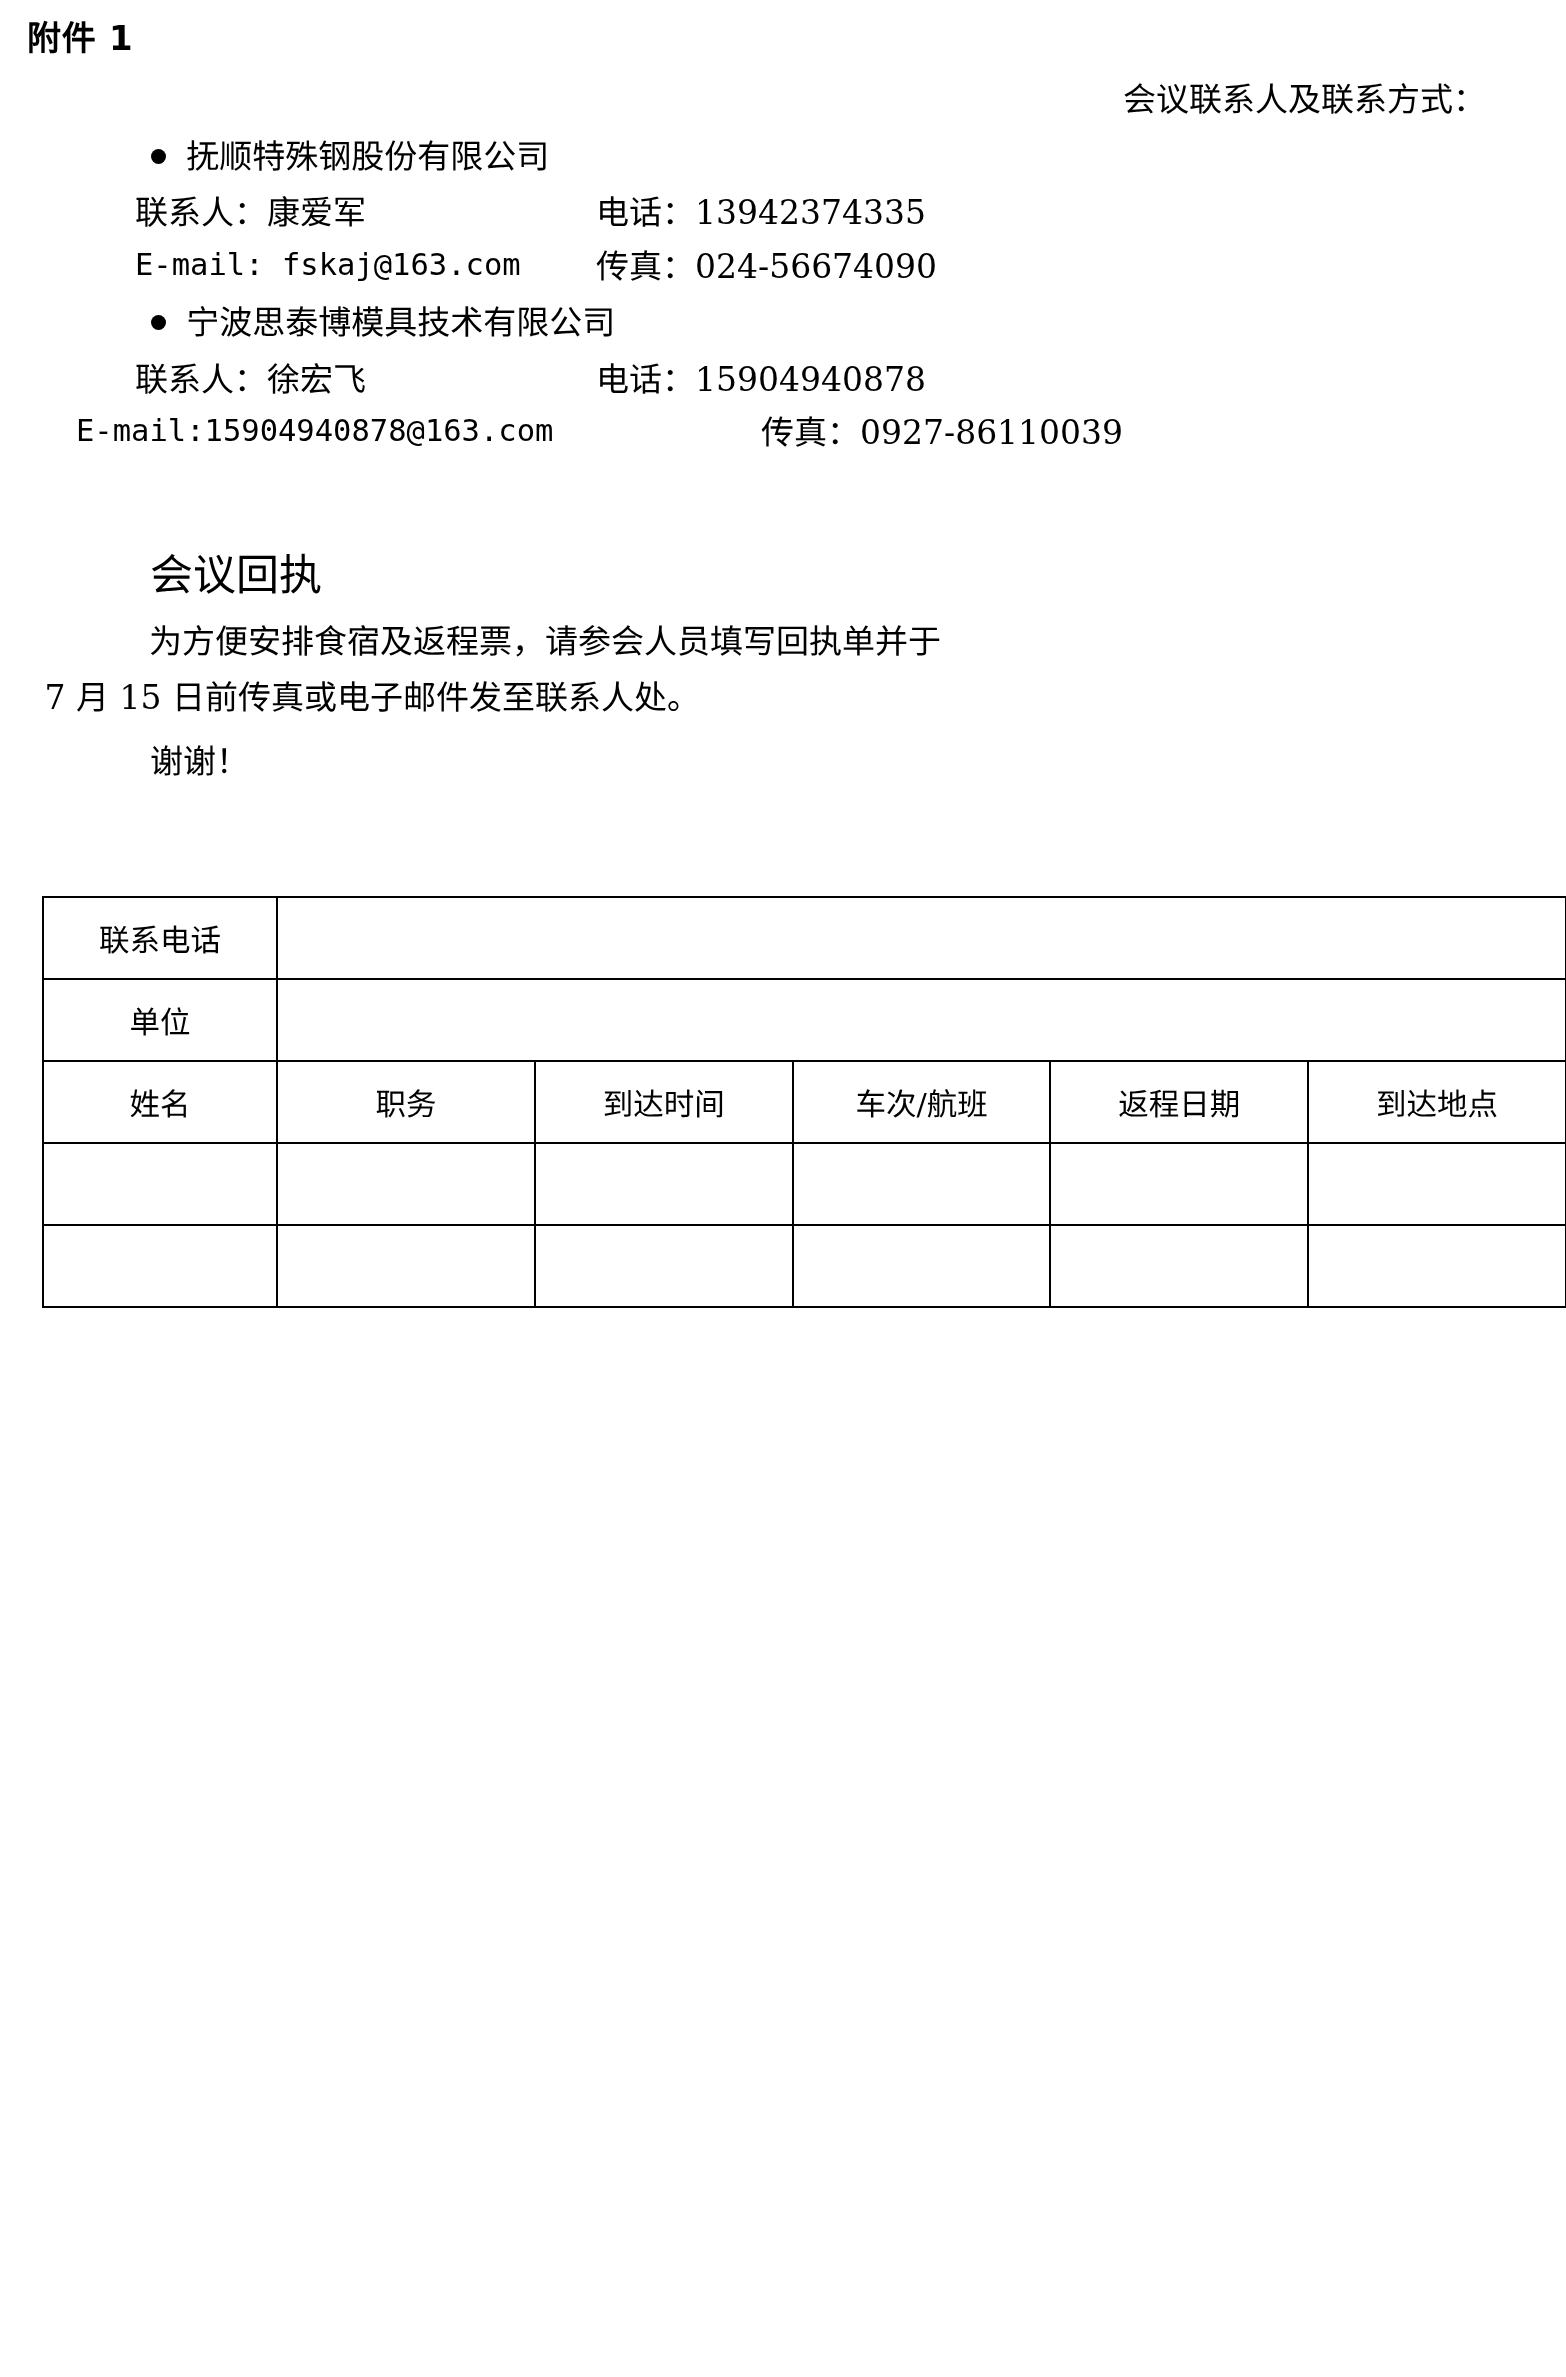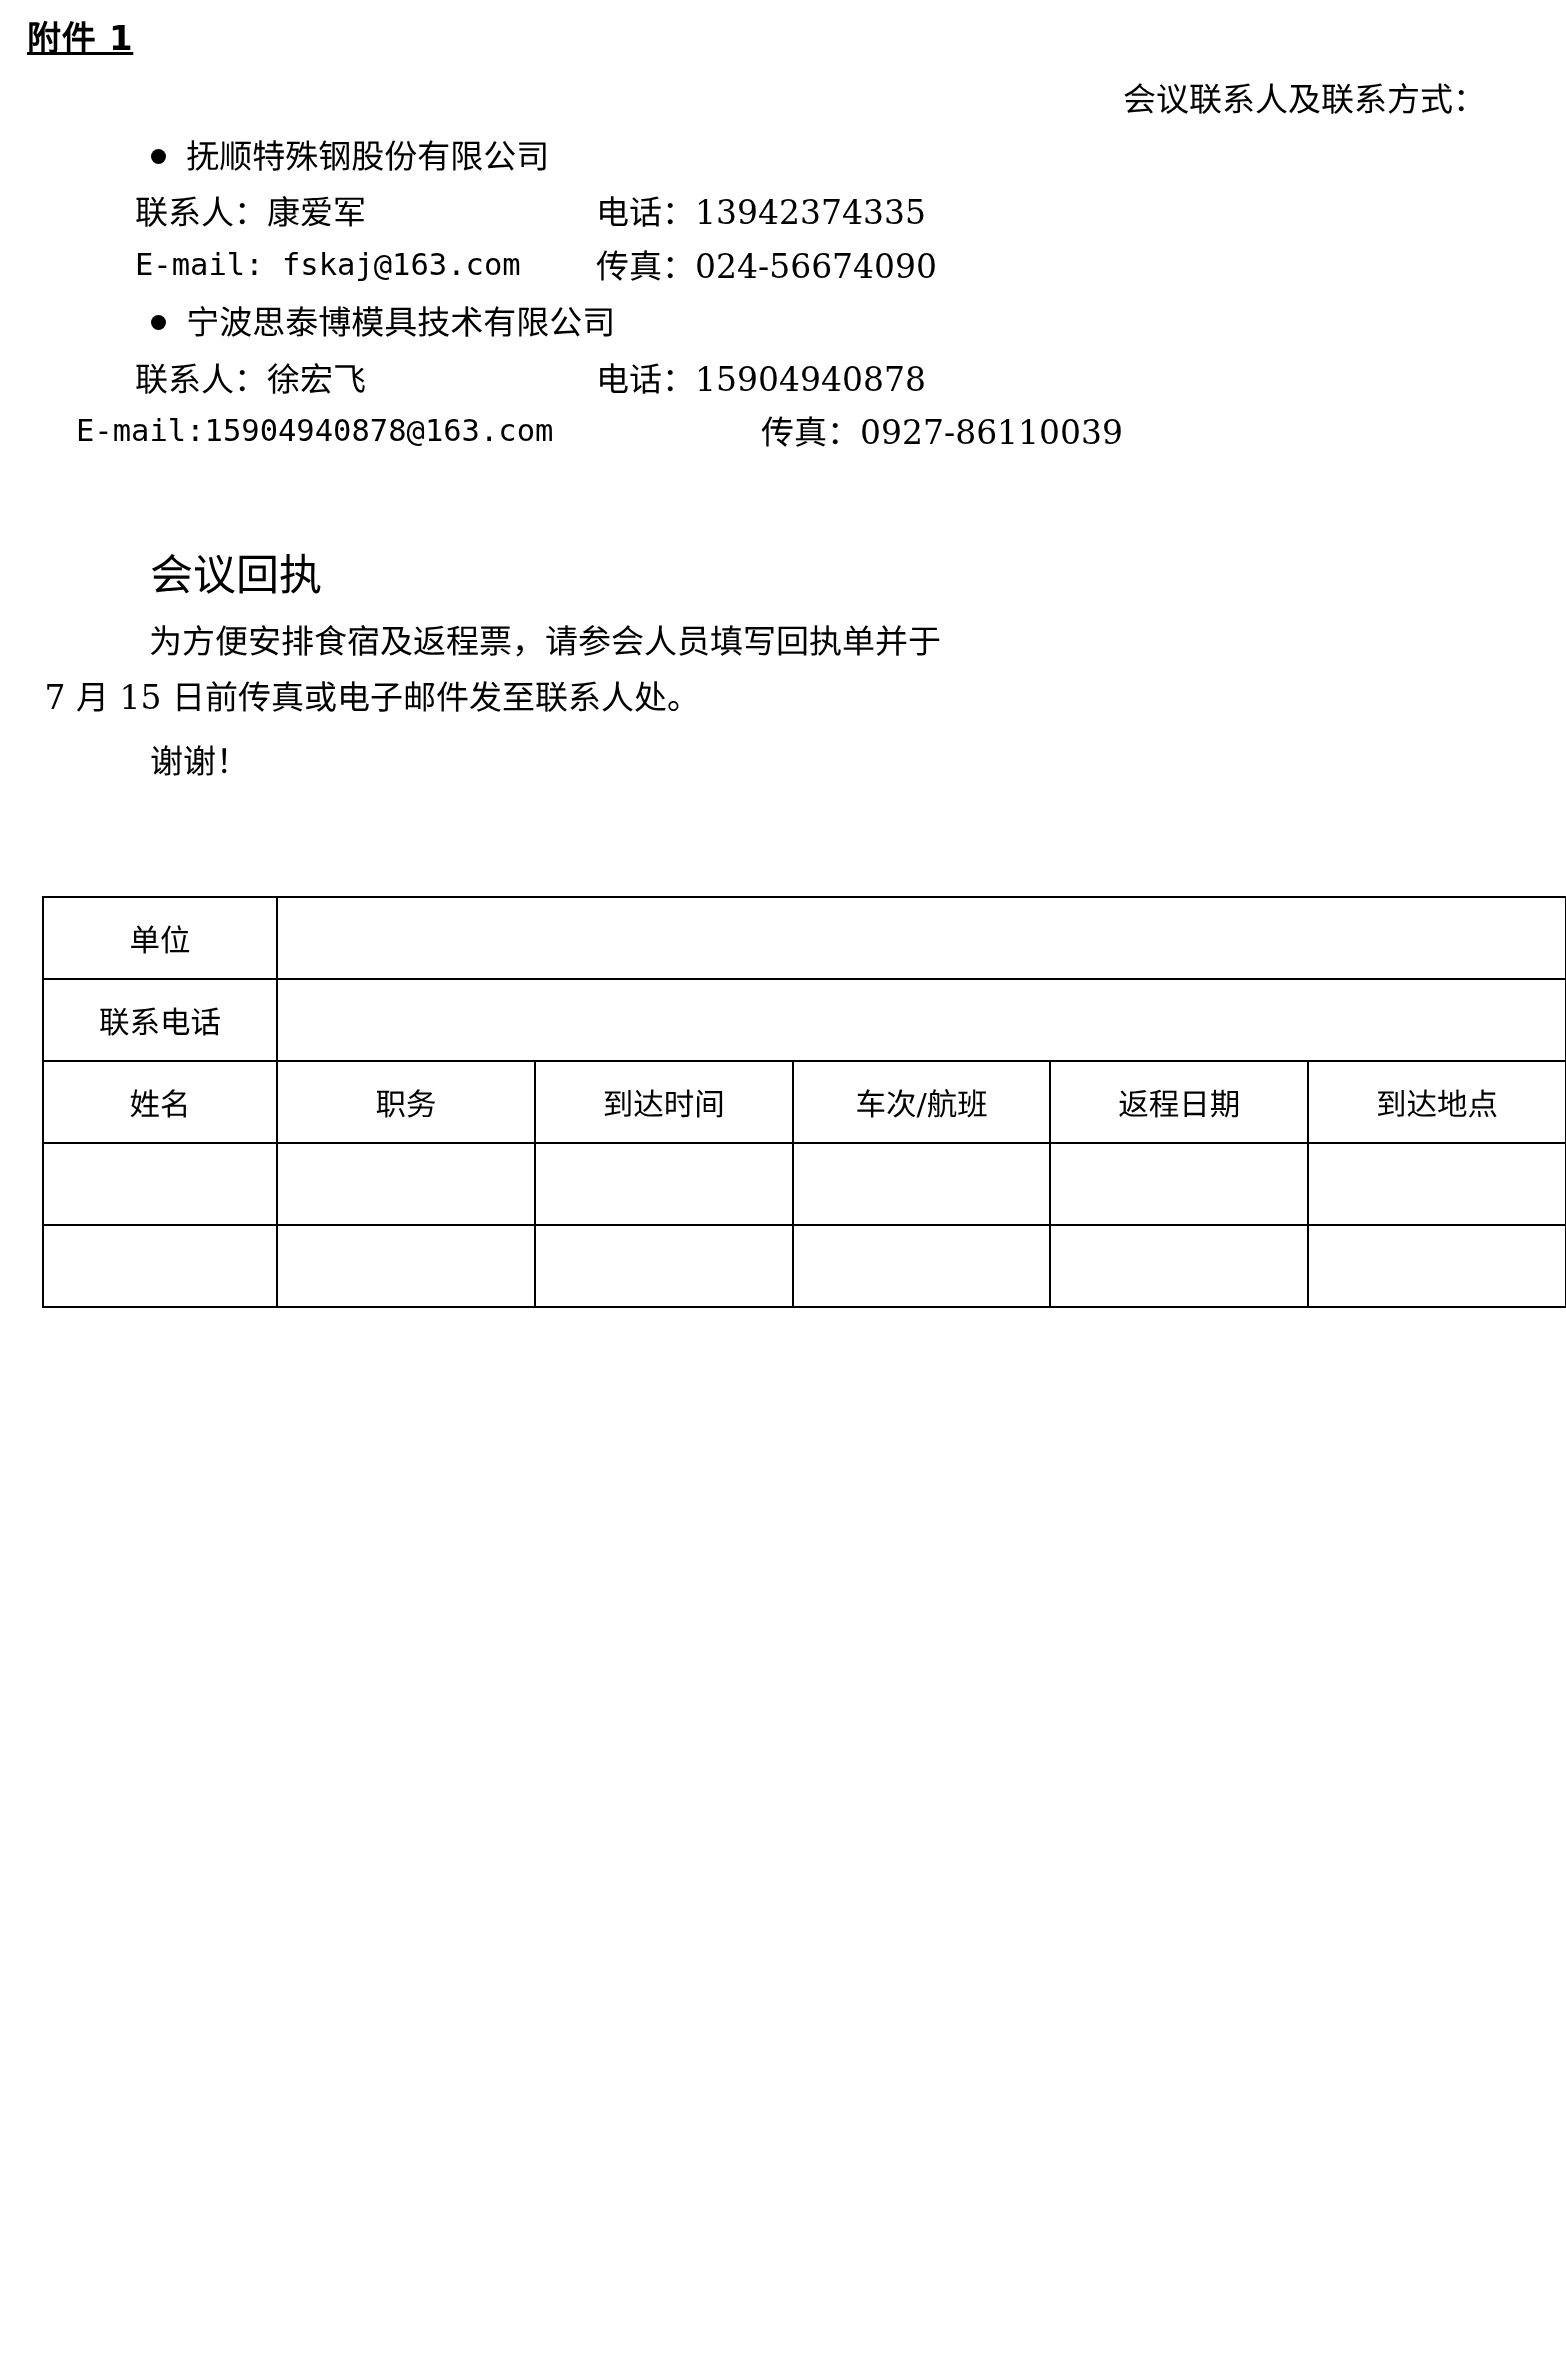--- a/index.html
+++ b/index.html
@@ -21,21 +21,20 @@
     box-sizing: border-box;
     padding: 17.6px 81px 0 27px;
   }
   .attachment-title {
     font-family: "DejaVu Sans", "Liberation Sans", sans-serif;
     font-weight: bold;
     font-size: 34px;
     line-height: 1.2;
     margin: 0 0 15px 0;
     letter-spacing: 0.7px;
-    text-decoration: underline;
   }
   .indent-line {
     font-size: 33px;
     line-height: 1.62;
     margin: 0 0 2.7px 0;
     padding-left: 122px;
     white-space: nowrap;
     text-align: right;
   }
   .bullet-line {
@@ -167,25 +166,25 @@
 
   <div class="para">为方便安排食宿及返程票，请参会人员填写回执单并于</div>
   <div class="para-cont">7 月 15 日前传真或电子邮件发至联系人处。</div>
 
   <div class="thanks">谢谢！</div>
 
   <div class="table-wrap">
     <table class="receipt">
       <tbody>
           <tr>
+        <td class="label-cell">联系电话</td>
+        <td colspan="5"></td>
+      </tr>
+      <tr>
         <td class="label-cell">单位</td>
-        <td colspan="5"></td>
-      </tr>
-      <tr>
-        <td class="label-cell">联系电话</td>
         <td colspan="5"></td>
       </tr>
       <tr class="hdr-row">
         <td class="label-cell">姓名</td>
         <td>职务</td>
         <td>到达时间</td>
         <td>车次/航班</td>
         <td>返程日期</td>
         <td>到达地点</td>
       </tr>

